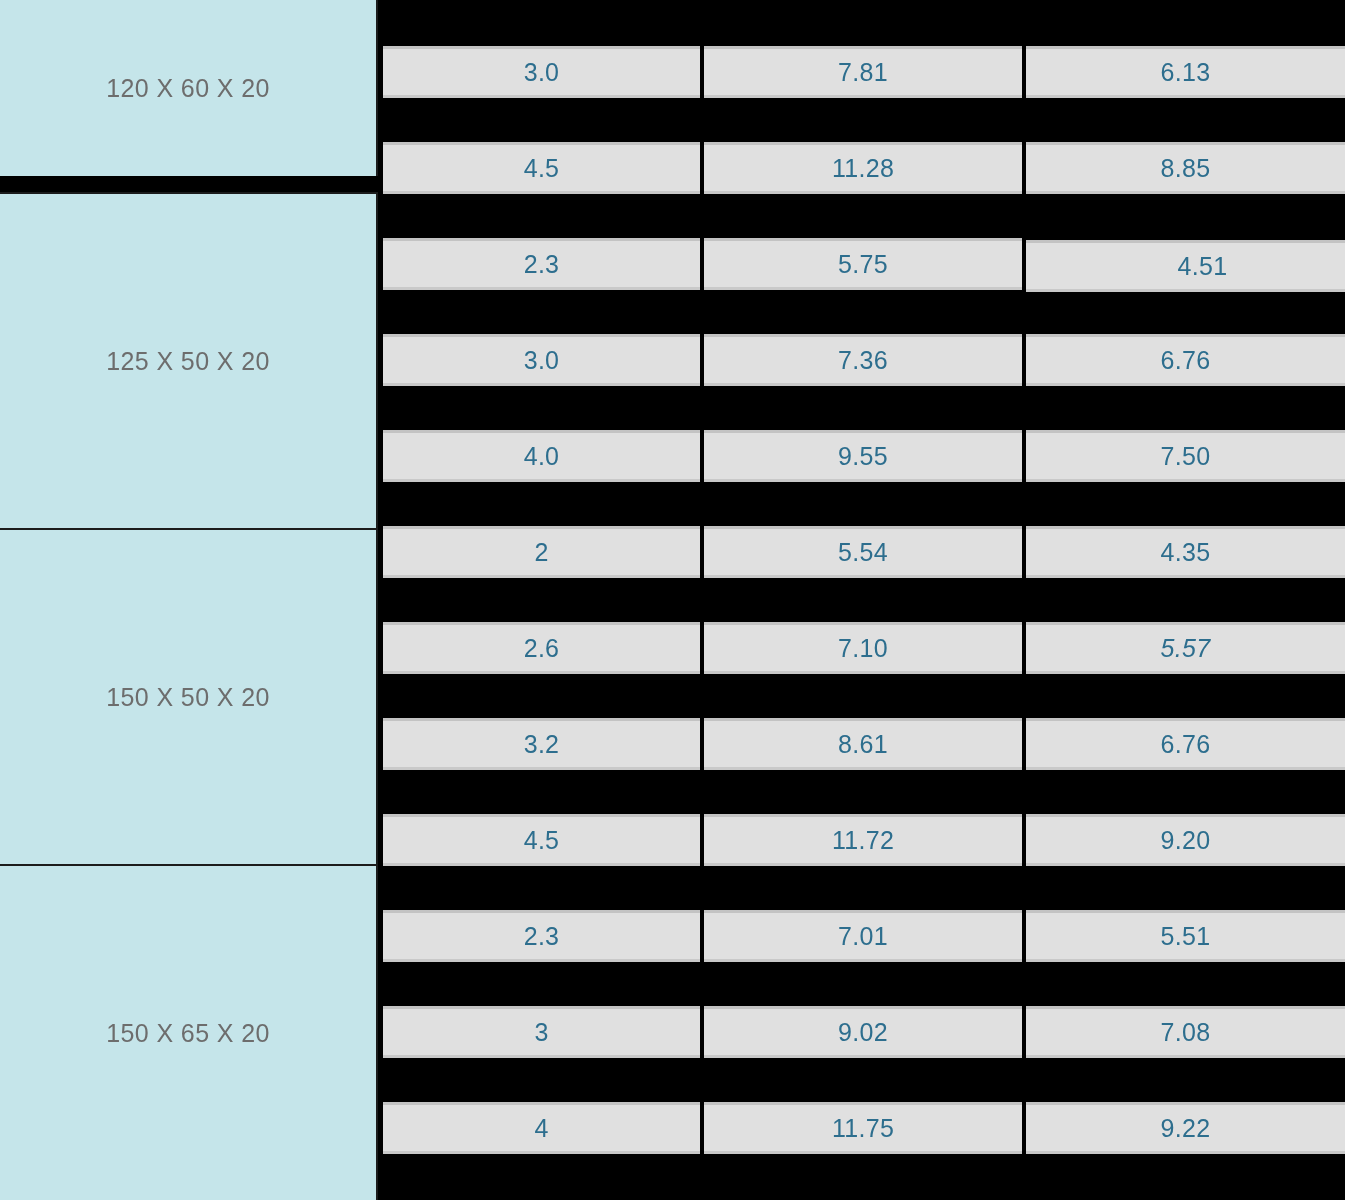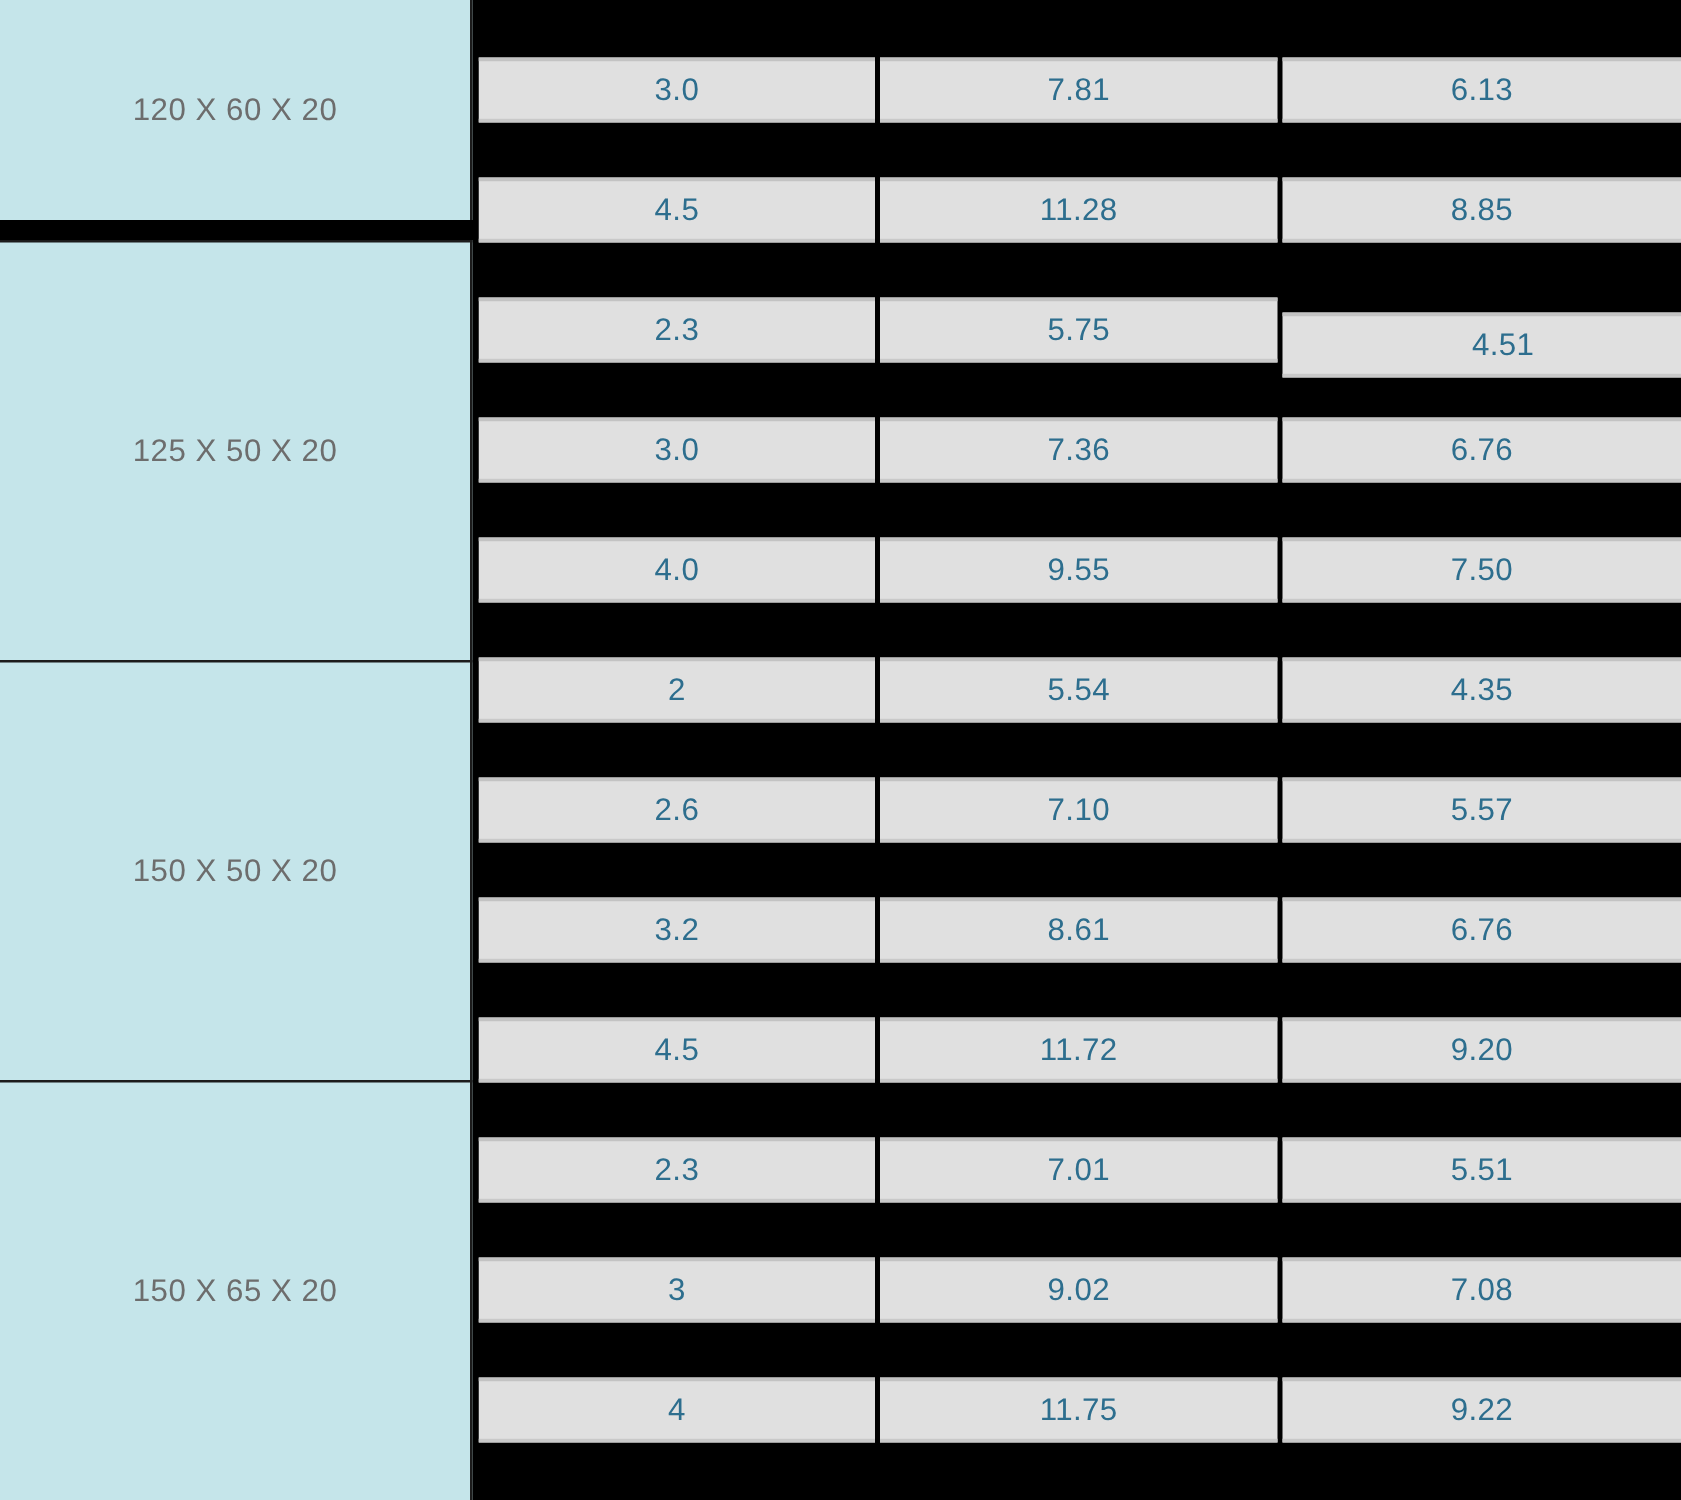--- a/index.html
+++ b/index.html
@@ -108,25 +108,25 @@
       <div class="data-cell" style="top: 622px;">7.10</div>
       <div class="data-cell" style="top: 718px;">8.61</div>
       <div class="data-cell" style="top: 814px;">11.72</div>
       <div class="data-cell" style="top: 910px;">7.01</div>
       <div class="data-cell" style="top: 1006px;">9.02</div>
       <div class="data-cell" style="top: 1102px;">11.75</div>
     </div>
   <div class="data-col c2">
       <div class="data-cell" style="top: 46px;">6.13</div>
       <div class="data-cell" style="top: 142px;">8.85</div>
-      <div class="data-cell" style="top: 250px; padding-left: 34px;">4.51</div>
+      <div class="data-cell" style="top: 240px; padding-left: 34px;">4.51</div>
       <div class="data-cell" style="top: 334px;">6.76</div>
       <div class="data-cell" style="top: 430px; text-align: center;">7.50</div>
       <div class="data-cell" style="top: 526px;">4.35</div>
-      <div class="data-cell" style="top: 622px;">5.57</div>
+      <div class="data-cell" style="top: 622px; font-style: italic;">5.57</div>
       <div class="data-cell" style="top: 718px;">6.76</div>
       <div class="data-cell" style="top: 814px;">9.20</div>
       <div class="data-cell" style="top: 910px;">5.51</div>
       <div class="data-cell" style="top: 1006px;">7.08</div>
       <div class="data-cell" style="top: 1102px; text-align: center;">9.22</div>
     </div>
 
 </div>
 
 </body></html>

